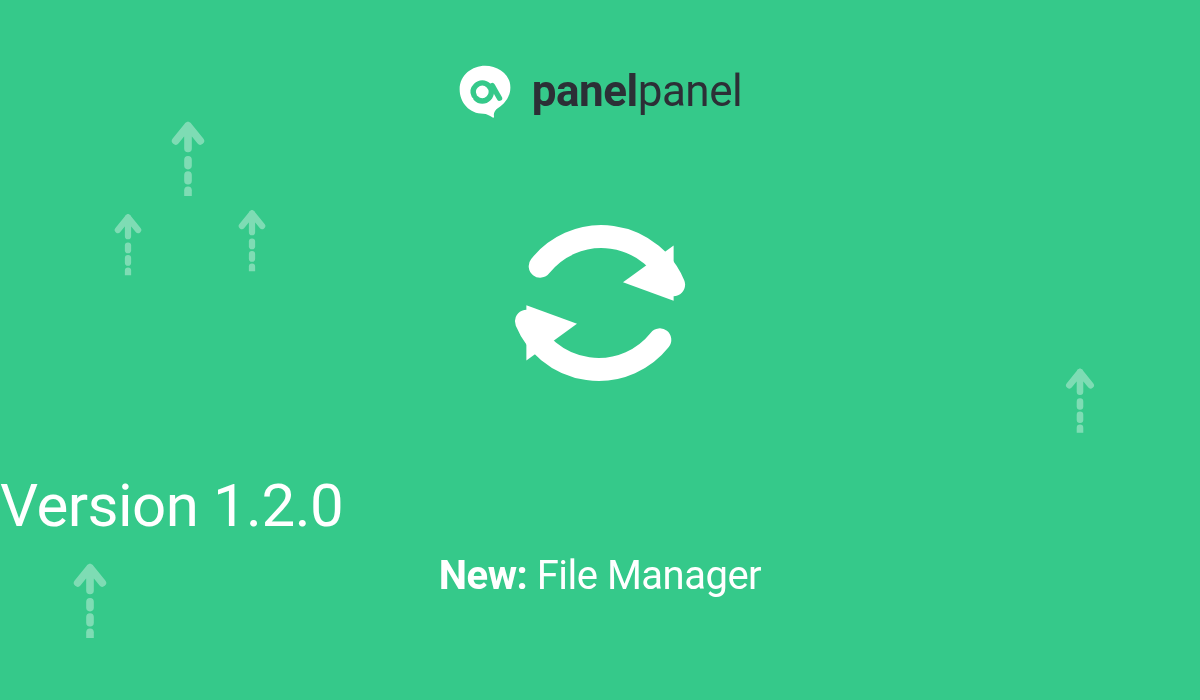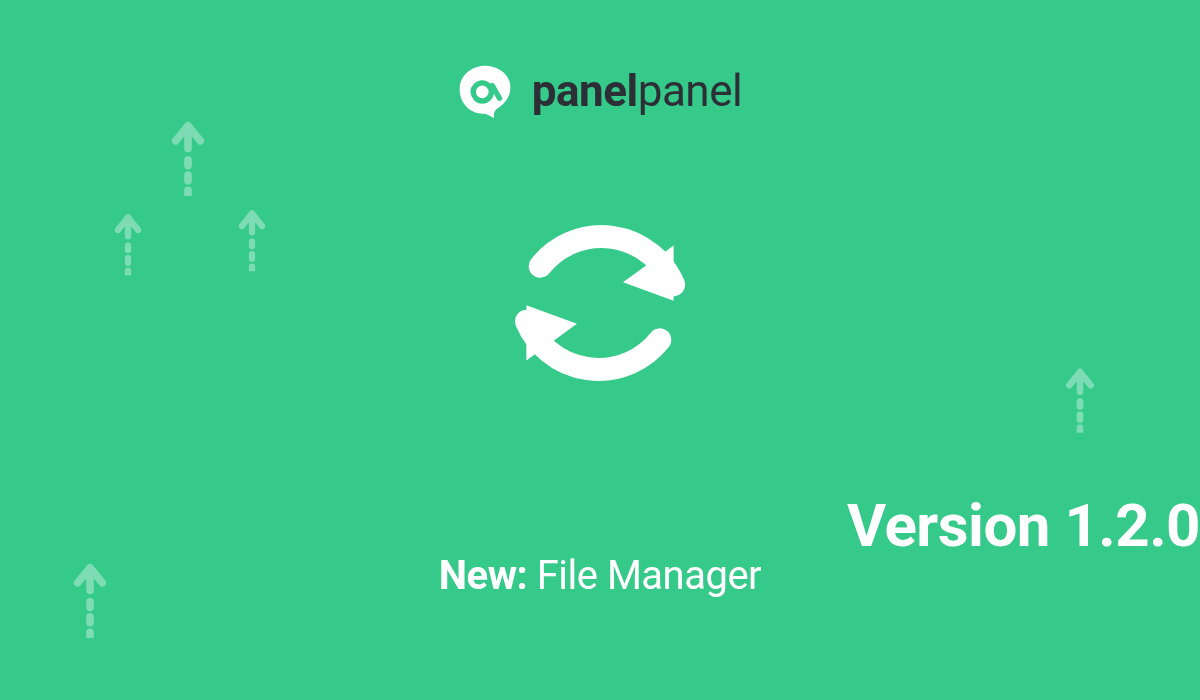--- a/index.html
+++ b/index.html
@@ -42,26 +42,25 @@
     left: 50%;
     transform: translateX(-50%);
   }
   .refresh-wrap svg { display: block; }
 
   
   .version-line {
     position: absolute;
     top: 470px;
     left: 0; right: 0;
-    text-align: right;
+    text-align: left;
     color: #ffffff;
     font-size: 60px;
-    font-weight: 700;
+    font-weight: 400;
     letter-spacing: -0.5px;
-    margin-top: 20px;
   }
   .feature-line {
     position: absolute;
     top: 552px;
     left: 0; right: 0;
     text-align: center;
     color: #ffffff;
     font-size: 40px;
     font-weight: 400;
     letter-spacing: -0.5px;

